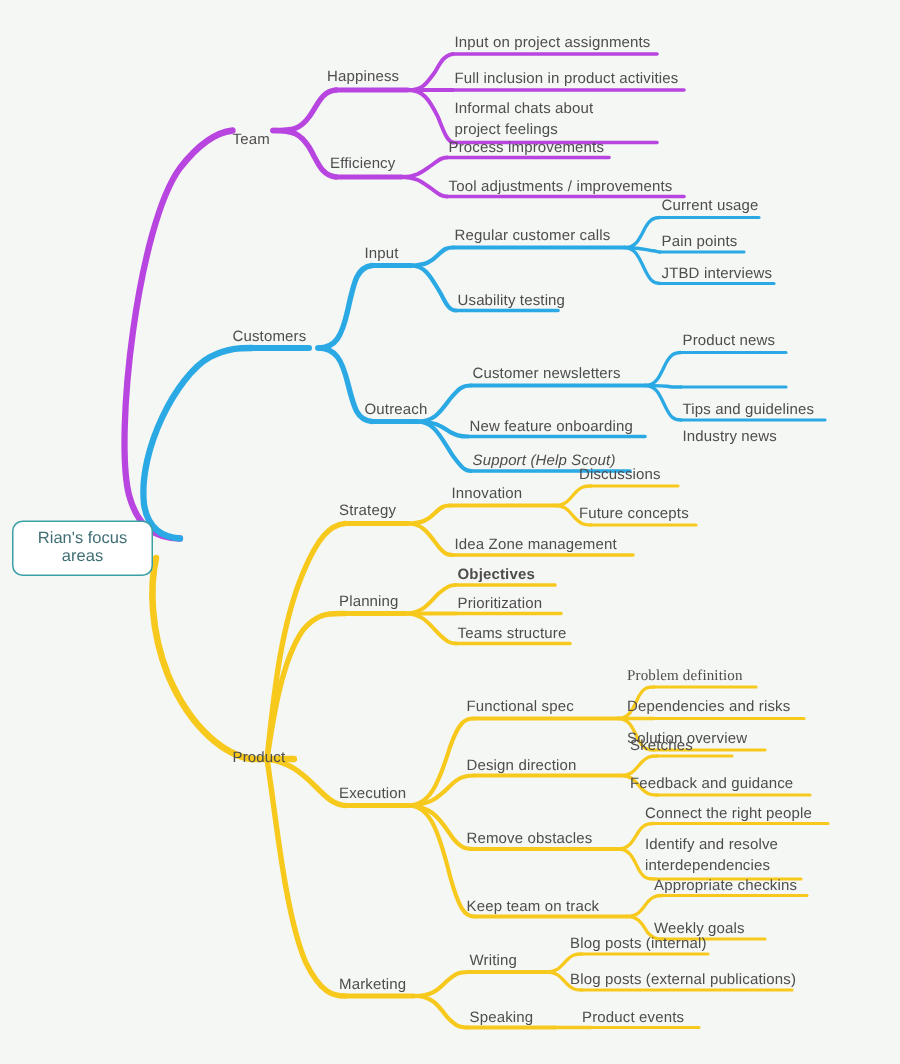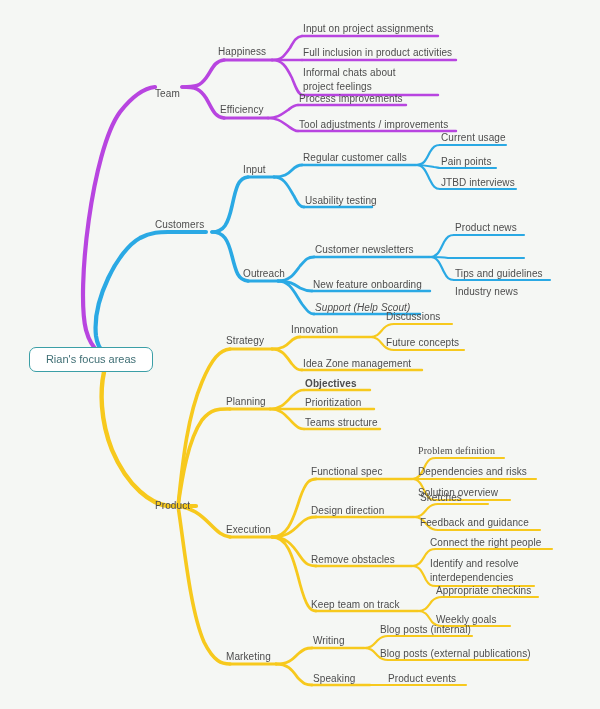--- a/index.html
+++ b/index.html
@@ -15,22 +15,22 @@
     position:absolute;
     font-size:10px;
     color:#4d4d4d;
     line-height:13.5px;
     white-space:nowrap;
     letter-spacing:0.1px;
   }
   .node-label.wrap{white-space:normal;}
   .root-node{
     position:absolute;
-    left:29px;top:347px;
-    width:124px;
+    left:8px;top:347px;
+    width:94px;
     padding:5px 4px 6px 4px;
     box-sizing:border-box;
     border:1.4px solid #3b9fa6;
     border-radius:7px;
     background:#ffffff;
     text-align:center;
     font-size:11px;
     color:#3f6e74;
     line-height:12px;
   }
@@ -204,21 +204,21 @@
 <div class="node-label" style="left:455px;top:221px;">Product news</div>
 <div class="node-label" style="left:455px;top:245px;margin-top:40px;">Industry news</div>
 <div class="node-label" style="left:455px;top:267px;">Tips and guidelines</div>
 
 <div class="node-label" style="left:155px;top:499px;">Product</div>
 <div class="node-label" style="left:226px;top:334px;">Strategy</div>
 <div class="node-label" style="left:226px;top:395px;">Planning</div>
 <div class="node-label" style="left:226px;top:523px;">Execution</div>
 <div class="node-label" style="left:226px;top:650px;">Marketing</div>
 
-<div class="node-label" style="left:291px;top:323px;">Innovation</div>
+<div class="node-label" style="left:301px;top:323px;">Innovation</div>
 <div class="node-label" style="left:303px;top:357px;">Idea Zone management</div>
 <div class="node-label" style="left:386px;top:310px;">Discussions</div>
 <div class="node-label" style="left:386px;top:336px;">Future concepts</div>
 
 <div class="node-label" style="left:305px;top:377px;font-weight:bold;">Objectives</div>
 <div class="node-label" style="left:305px;top:396px;">Prioritization</div>
 <div class="node-label" style="left:305px;top:416px;">Teams structure</div>
 
 <div class="node-label" style="left:311px;top:465px;">Functional spec</div>
 <div class="node-label" style="left:311px;top:504px;">Design direction</div>

